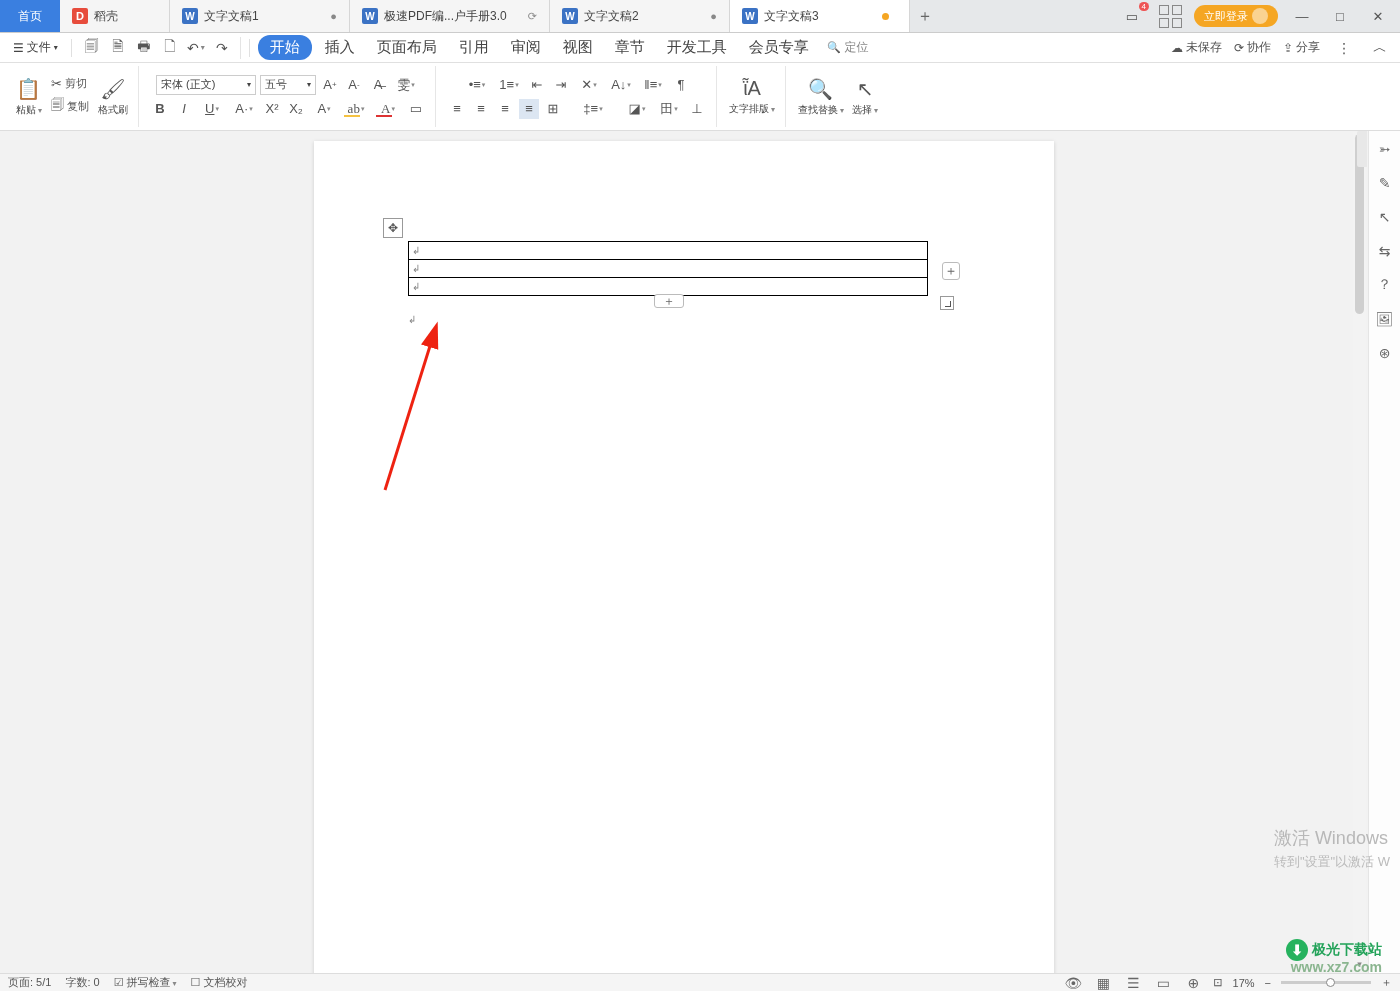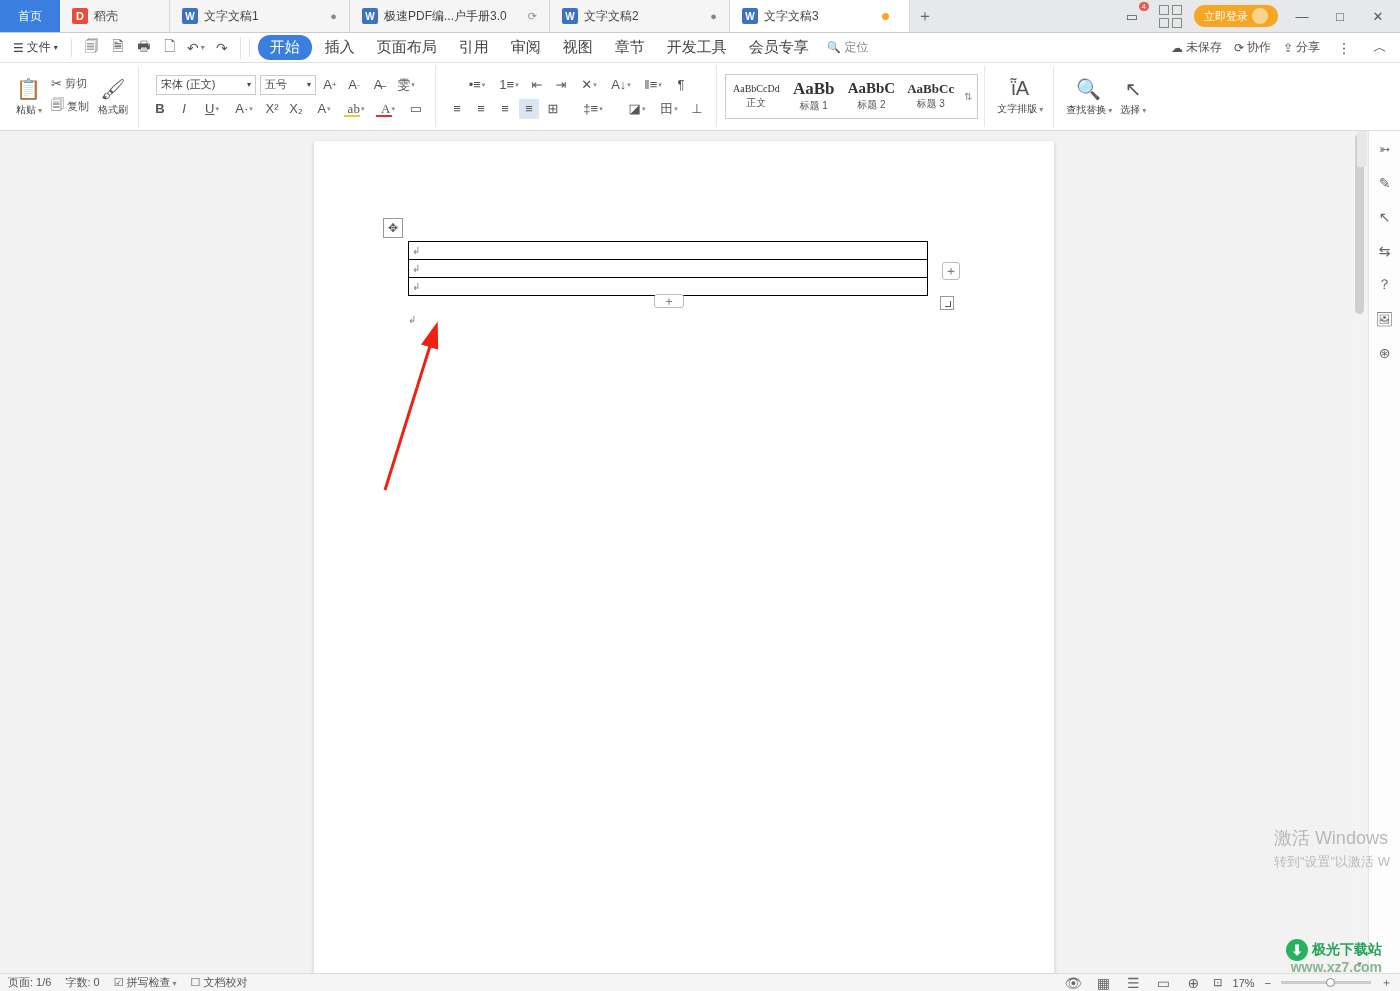--- a/index.html
+++ b/index.html
@@ -282,41 +282,20 @@
         <span style="width:8px"></span>
         <span class="ribbtn dd">‡≡</span>
         <span style="width:8px"></span>
         <span class="ribbtn dd">◪</span>
         <span class="ribbtn dd">田</span>
         <span class="ribbtn">⊥</span>
       </div>
     </div>
   </div>
 
-  <div class="rgroup">
-    <div class="style-box">
-      <div class="style-item">
-        <div class="style-preview" style="font-size:10px">AaBbCcDd</div>
-        <div class="style-label">正文</div>
-      </div>
-      <div class="style-item">
-        <div class="style-preview" style="font-size:17px;font-weight:bold">AaBb</div>
-        <div class="style-label">标题 1</div>
-      </div>
-      <div class="style-item">
-        <div class="style-preview" style="font-size:15px;font-weight:bold">AaBbC</div>
-        <div class="style-label">标题 2</div>
-      </div>
-      <div class="style-item">
-        <div class="style-preview" style="font-size:13px;font-weight:bold">AaBbCc</div>
-        <div class="style-label">标题 3</div>
-      </div>
-      <div class="style-arrow">⇅</div>
-    </div>
-  </div>
 
   <div class="rgroup">
     <div class="vbtn">
       <span class="ico">ῗA</span>
       <span class="sub dd-caret">文字排版</span>
     </div>
   </div>
 
   <div class="rgroup" style="border-right:none">
     <div class="vbtn">
@@ -376,21 +355,21 @@
   <span class="side-icon">➳</span>
   <span class="side-icon">✎</span>
   <span class="side-icon">↖</span>
   <span class="side-icon">⇆</span>
   <span class="side-icon">？</span>
   <span class="side-icon">🖼</span>
   <span class="side-icon">⊛</span>
 </div>
 
 <div class="status">
-  <span>页面: 1/6</span>
+  <span>页面: 5/1</span>
   <span>字数: 0</span>
   <span class="dd-caret">☑ <span>拼写检查</span></span>
   <span>☐ <span>文档校对</span></span>
   <div class="right">
     <span class="side-icon">👁</span>
     <span class="side-icon">▦</span>
     <span class="side-icon">☰</span>
     <span class="side-icon">▭</span>
     <span class="side-icon">⊕</span>
     <span>⊡</span>

